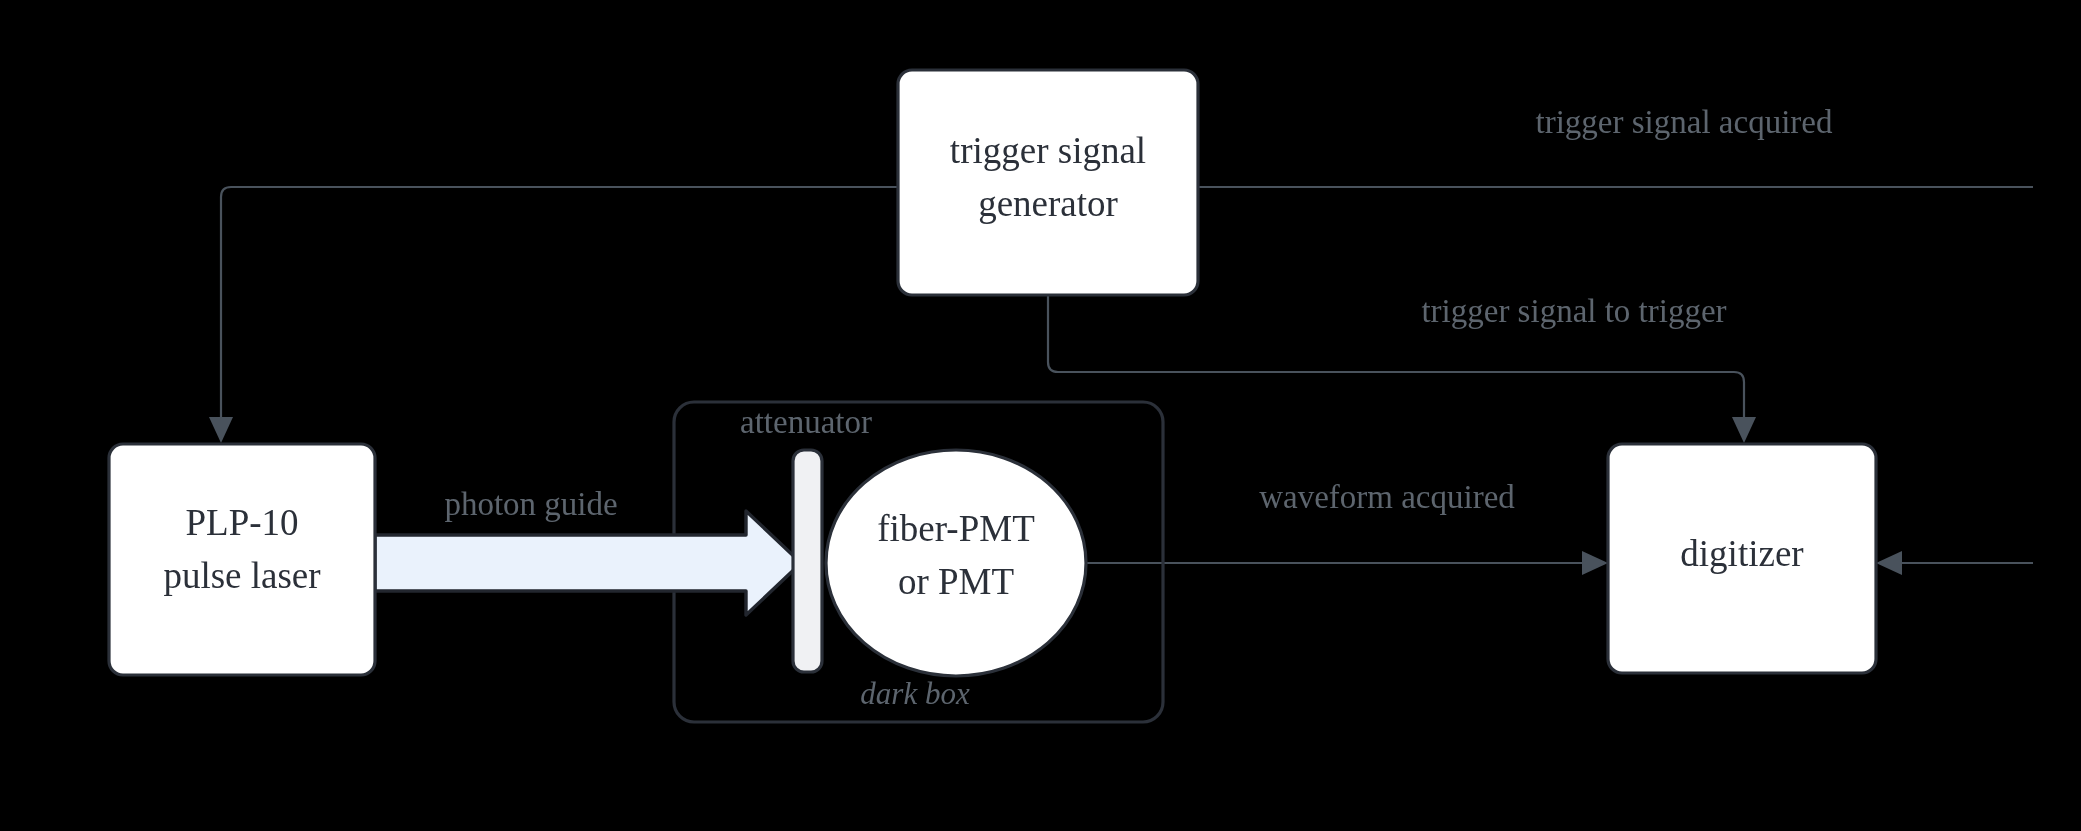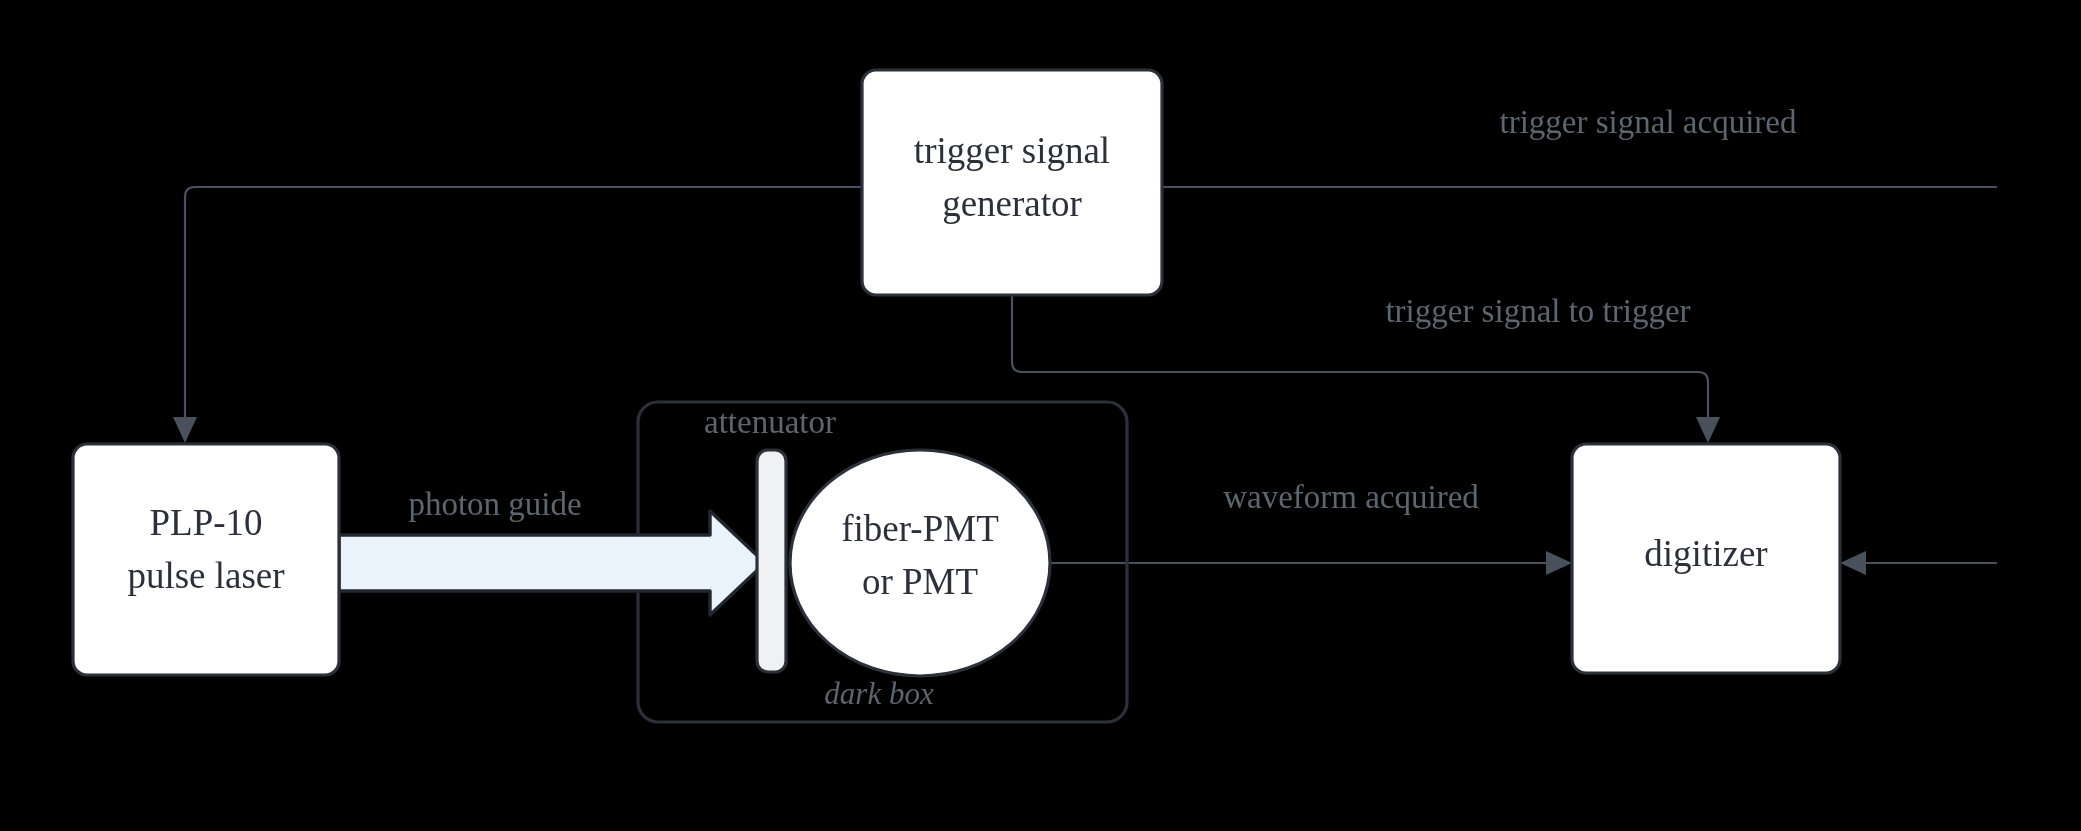--- a/index.html
+++ b/index.html
@@ -7,20 +7,21 @@
     padding: 0;
     background: #000000;
   }
   #stage {
     position: relative;
     width: 1997px;
     height: 831px;
     background: #000000;
     overflow: hidden;
     font-family: "Liberation Serif", "DejaVu Serif", serif;
+    margin-left: 36px;
   }
   #diagram-svg {
     position: absolute;
     inset: 0;
     width: 2081px;
     height: 831px;
     display: block;
   }
   .node-box {
     fill: #ffffff;

